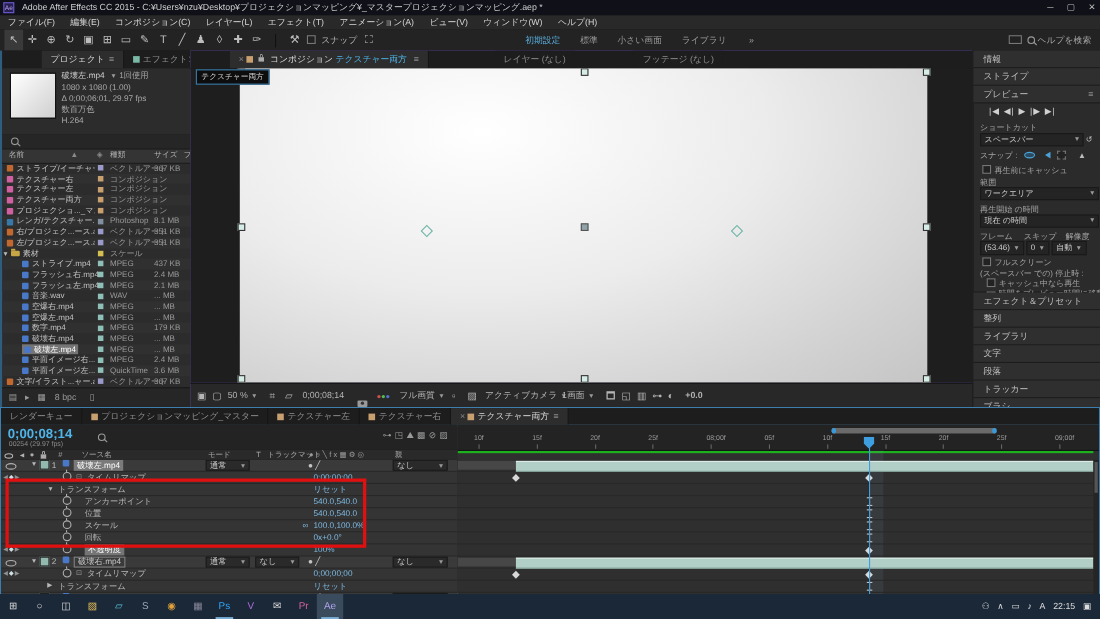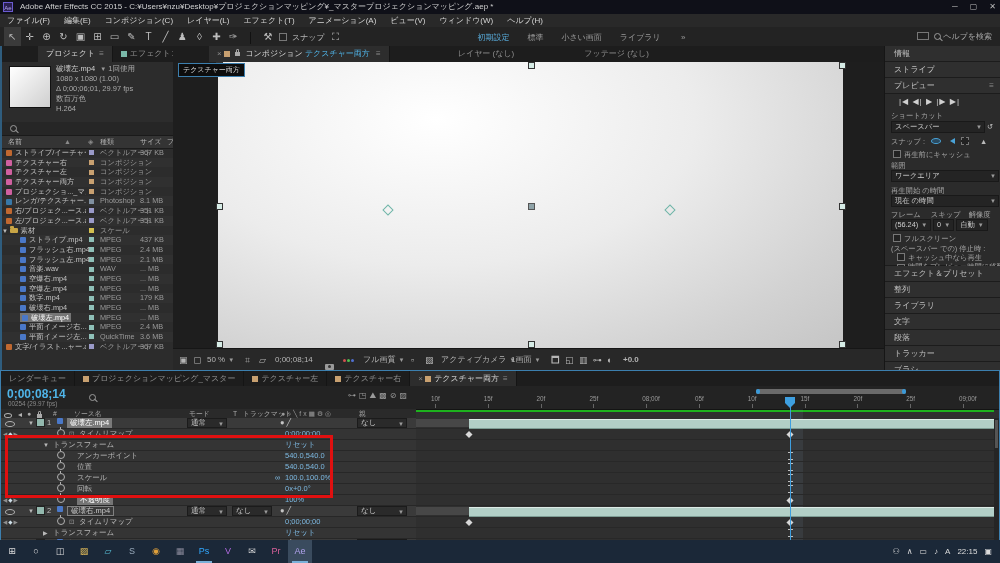--- a/index.html
+++ b/index.html
@@ -327,20 +327,27 @@
     <span class="ftype">QuickTime</span>
     <span class="fsize">3.6 MB</span>
   </div>
         <div class="frow">
     <span class="fname" style="left:4px"><i class="fic" style="background:#c06830;"></i>文字/イラスト...ャー.ai</span>
     <span class="fchip" style="background:#9a9ac8"></span>
     <span class="ftype">ベクトルアート</span>
     <span class="fsize">367 KB</span>
   </div>
       </div>
+    <div class="pfoot">
+      <span style="margin-left:6px;">▤</span>
+      <span style="margin-left:5px;">▸</span>
+      <span style="margin-left:5px;">▦</span>
+      <span style="margin-left:6px;">8 bpc</span>
+      <span style="margin-left:10px;">▯</span>
+    </div>
   </div>
 
   <div class="abs viewer">
     <div class="tabbar">
       <span class="tab active">
         <span style="color:#8a8a8a;">×</span>
         <span class="chip" style="background:#c8a070;"></span>
         <span class="lockic"></span>
         <span>コンポジション</span>&nbsp;<span class="blue">テクスチャー両方</span>
         <span class="hamb">≡</span>
@@ -410,21 +417,21 @@
       <div class="row" style="top:67px;left:6px;">範囲</div>
       <div class="row" style="top:76px;left:6px;"><span class="selbox" style="width:100px;"><span>ワークエリア</span><span class="dd" style="position:absolute;right:2px;">▼</span></span></div>
       <div class="row" style="top:92px;left:6px;">再生開始 の時間</div>
       <div class="row" style="top:101px;left:6px;"><span class="selbox" style="width:100px;"><span>現在 の時間</span><span class="dd" style="position:absolute;right:2px;">▼</span></span></div>
       <div class="row" style="top:116px;left:6px;">
         <span>フレーム</span>
         <span style="margin-left:8px;">スキップ</span>
         <span style="margin-left:6px;">解像度</span>
       </div>
       <div class="row" style="top:125px;left:6px;">
-        <span class="selbox"><span>(56.24)</span><span class="dd">▼</span></span>
+        <span class="selbox"><span>(53.46)</span><span class="dd">▼</span></span>
         <span class="selbox"><span>0</span><span class="dd">▼</span></span>
         <span class="selbox"><span>自動</span><span class="dd">▼</span></span>
       </div>
       <div class="row" style="top:140px;left:8px;"><span class="cb"></span><span>フルスクリーン</span></div>
       <div class="row" style="top:150px;left:6px;">(スペースバー での) 停止時 :</div>
       <div class="row" style="top:159px;left:12px;"><span class="cb"></span><span>キャッシュ中なら再生</span></div>
       <div class="row" style="top:168px;left:12px;"><span class="cb">✓</span><span>時間をプレビュー時間に移動</span></div>
     </div>
     <div id="rp-bottom">
         <div class="rhead">エフェクト＆プリセット</div>

